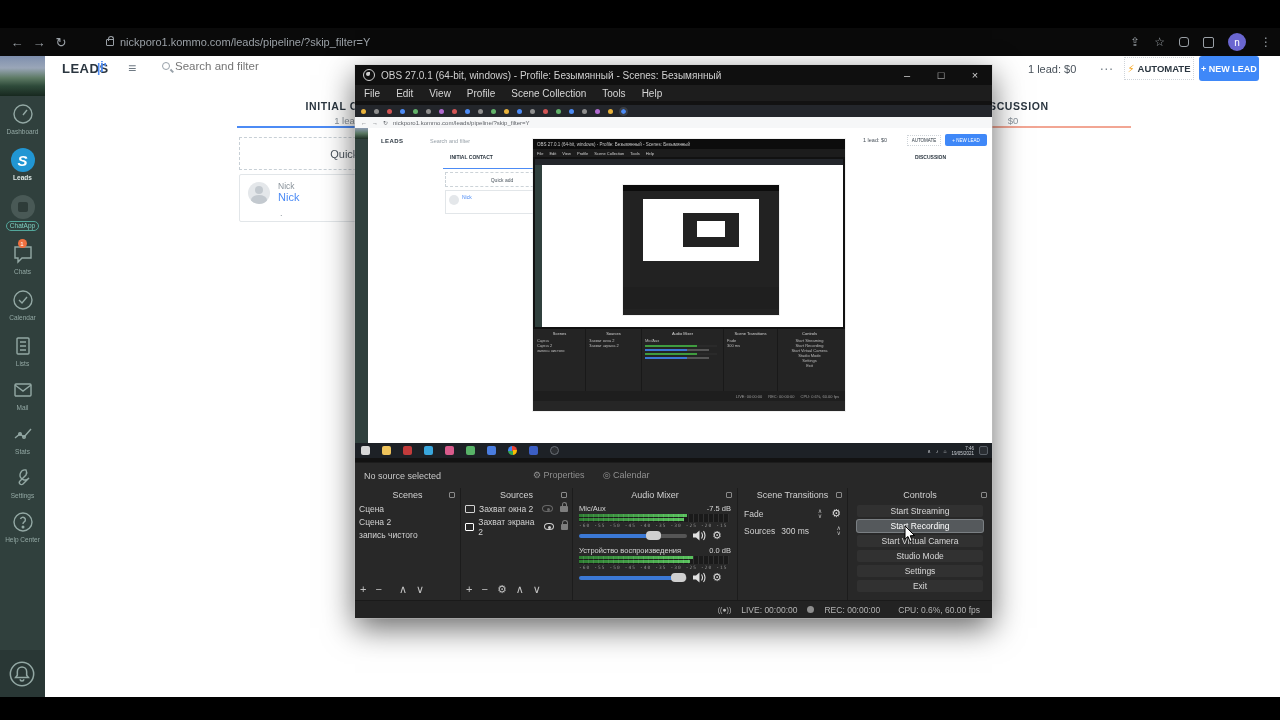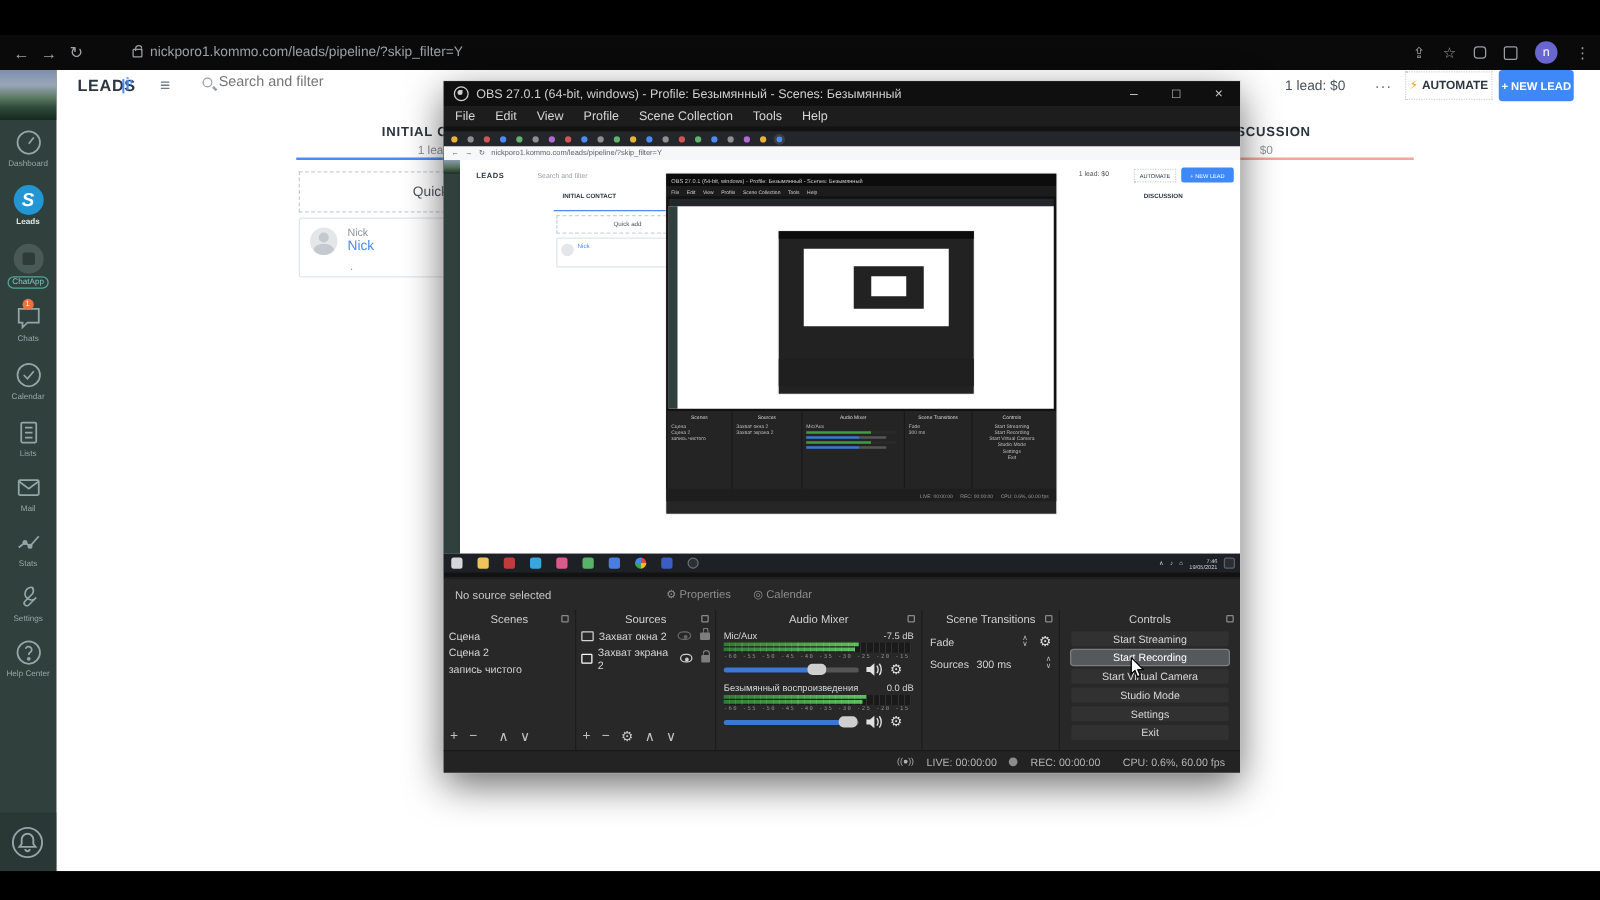--- a/index.html
+++ b/index.html
@@ -577,21 +577,21 @@
             </div>
             <svg class="spk" width="13" height="11" viewBox="0 0 13 11">
                 <polygon points="0,3.5 3,3.5 6.5,0.5 6.5,10.5 3,7.5 0,7.5" fill="#e0e0e0"></polygon>
                 <path d="M8.5 2.5 q2 3 0 6 M10.5 1 q3 4.5 0 9" stroke="#e0e0e0" fill="none" stroke-width="1.1"></path>
               </svg>
             <span class="mix-gear">⚙</span>
           </div>
         </div>
         <div class="mixer-ch" style="margin-top:2px;">
           <div class="mix-top">
-            <span>Безымянный воспроизведения</span>
+            <span>Устройство воспроизведения</span>
             <span>0.0 dB</span>
           </div>
           <div class="meter">
             <div class="bar b1" style="width:76%;"></div>
               <div class="bar b2" style="width:74%;"></div>
               <div class="grid"></div>
           </div>
           <div class="scale">-60 -55 -50 -45 -40 -35 -30 -25 -20 -15 -10 -5 0</div>
           <div class="slider-row">
             <div class="slider" style="background:linear-gradient(90deg,#3b78d4 93%,#555 93%);">

